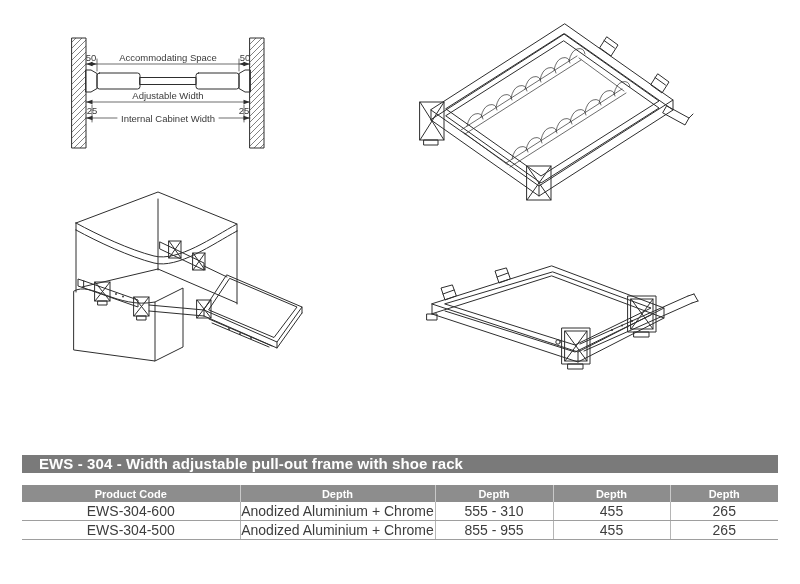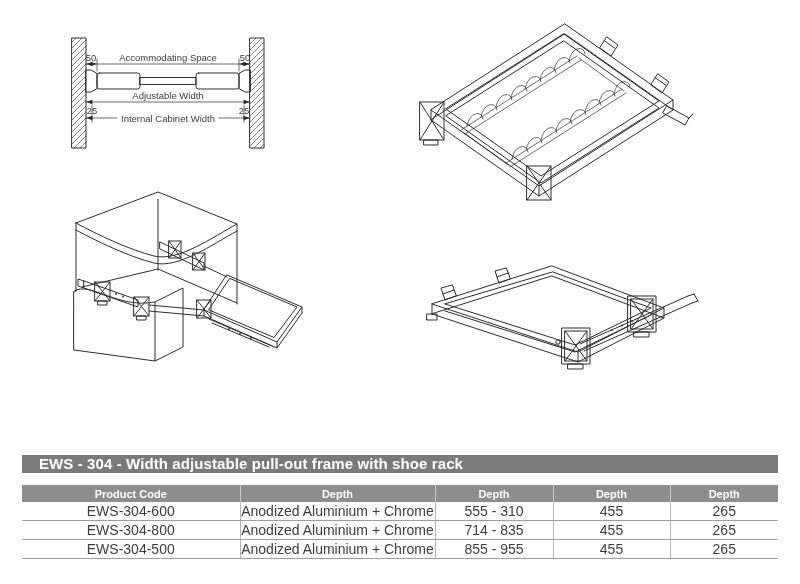--- a/index.html
+++ b/index.html
@@ -272,27 +272,20 @@
     </thead>
     <tbody>
       <tr>
         <td>EWS-304-600</td>
         <td>Anodized Aluminium + Chrome</td>
         <td>555 - 310</td>
         <td>455</td>
         <td>265</td>
       </tr>
       <tr>
-        <td>EWS-304-800</td>
-        <td>Anodized Aluminium + Chrome</td>
-        <td>714 - 835</td>
-        <td>455</td>
-        <td>265</td>
-      </tr>
-      <tr>
         <td>EWS-304-500</td>
         <td>Anodized Aluminium + Chrome</td>
         <td>855 - 955</td>
         <td>455</td>
         <td>265</td>
       </tr>
     </tbody>
   </table>
 
 </div>

